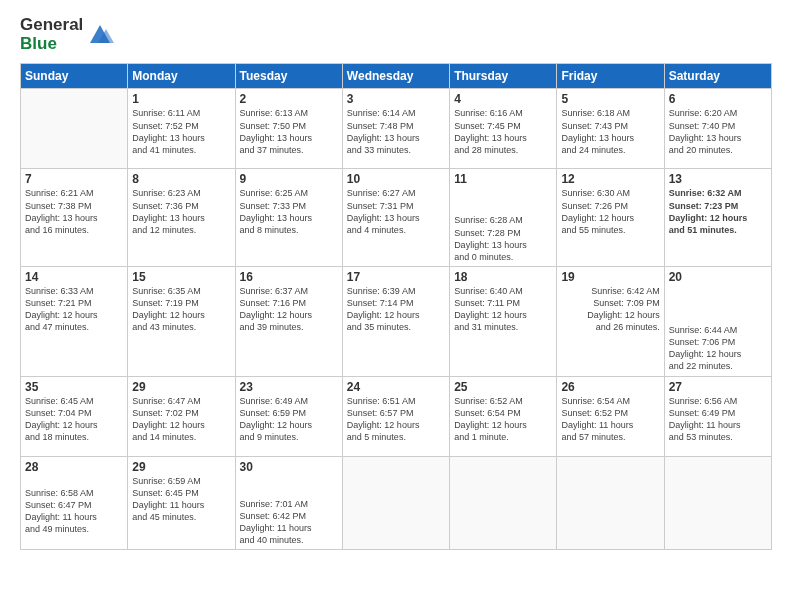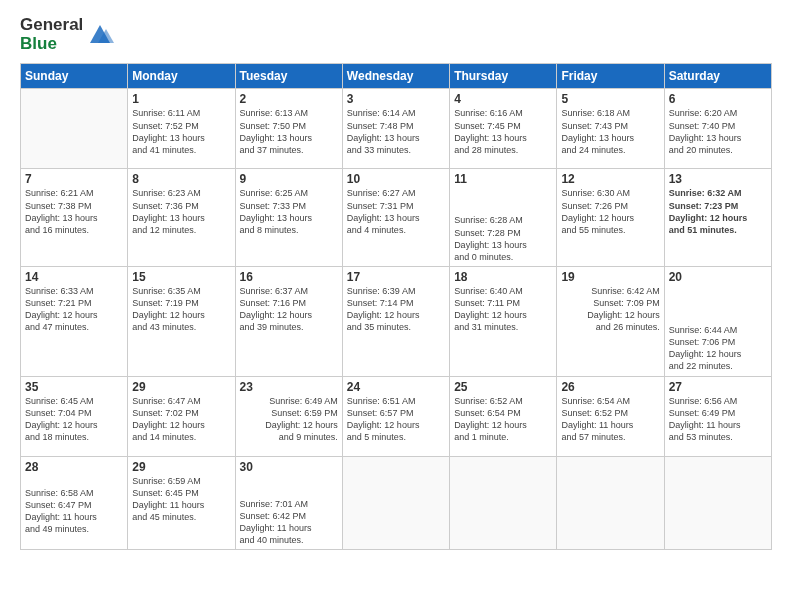--- a/index.html
+++ b/index.html
@@ -273,21 +273,21 @@
           </td>
           <td>
             <span class="day-number">29</span>
             <div class="day-info" style="white-space: pre-line;">Sunrise: 6:47 AM
 Sunset: 7:02 PM
 Daylight: 12 hours
 and 14 minutes.</div>
           </td>
           <td>
             <span class="day-number">23</span>
-            <div class="day-info" style="white-space: pre-line; text-align: right;">Sunrise: 6:49 AM
+            <div class="day-info" style="white-space: pre-line;">Sunrise: 6:49 AM
 Sunset: 6:59 PM
 Daylight: 12 hours
 and 9 minutes.</div>
           </td>
           <td>
             <span class="day-number">24</span>
             <div class="day-info" style="white-space: pre-line;">Sunrise: 6:51 AM
 Sunset: 6:57 PM
 Daylight: 12 hours
 and 5 minutes.</div>

